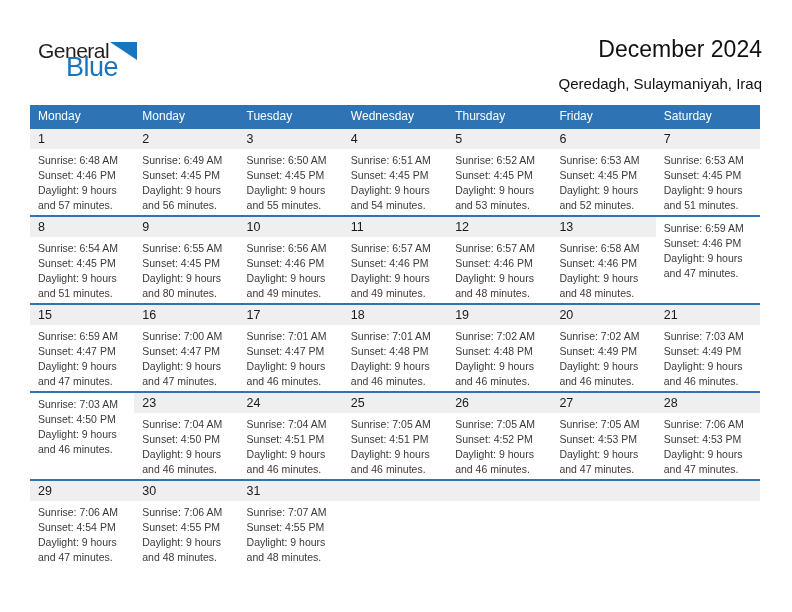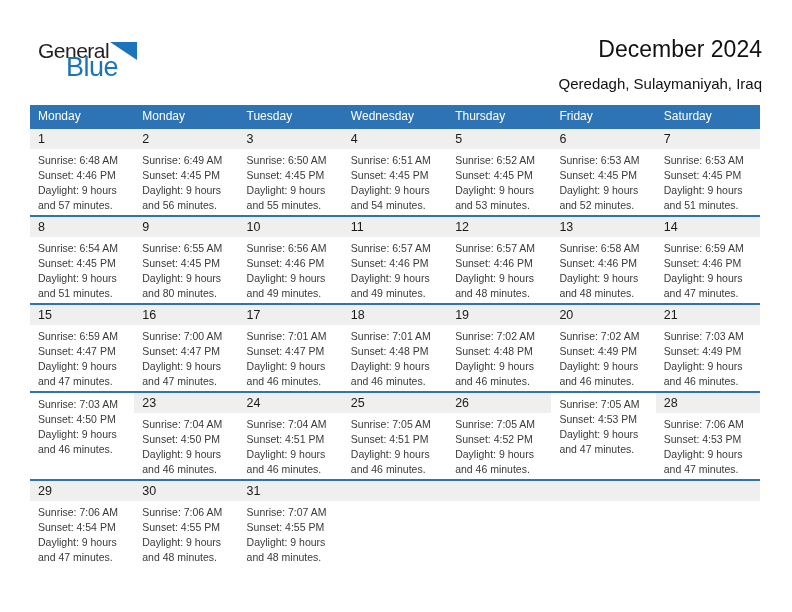--- a/index.html
+++ b/index.html
@@ -175,21 +175,20 @@
         <div class="cell">
           <div class="day-band">13</div>
           <div class="cell-lines">
             <div>Sunrise: 6:58 AM</div>
             <div>Sunset: 4:46 PM</div>
             <div>Daylight: 9 hours</div>
             <div>and 48 minutes.</div>
           </div>
         </div>
         <div class="cell">
-          <div class="day-band">14</div>
           <div class="cell-lines">
             <div>Sunrise: 6:59 AM</div>
             <div>Sunset: 4:46 PM</div>
             <div>Daylight: 9 hours</div>
             <div>and 47 minutes.</div>
           </div>
         </div>
       </div>
       <div class="cal-week">
         <div class="cell">
@@ -295,20 +294,21 @@
         <div class="cell">
           <div class="day-band">26</div>
           <div class="cell-lines">
             <div>Sunrise: 7:05 AM</div>
             <div>Sunset: 4:52 PM</div>
             <div>Daylight: 9 hours</div>
             <div>and 46 minutes.</div>
           </div>
         </div>
         <div class="cell">
+          <div class="day-band">27</div>
           <div class="cell-lines">
             <div>Sunrise: 7:05 AM</div>
             <div>Sunset: 4:53 PM</div>
             <div>Daylight: 9 hours</div>
             <div>and 47 minutes.</div>
           </div>
         </div>
         <div class="cell">
           <div class="day-band">28</div>
           <div class="cell-lines">

